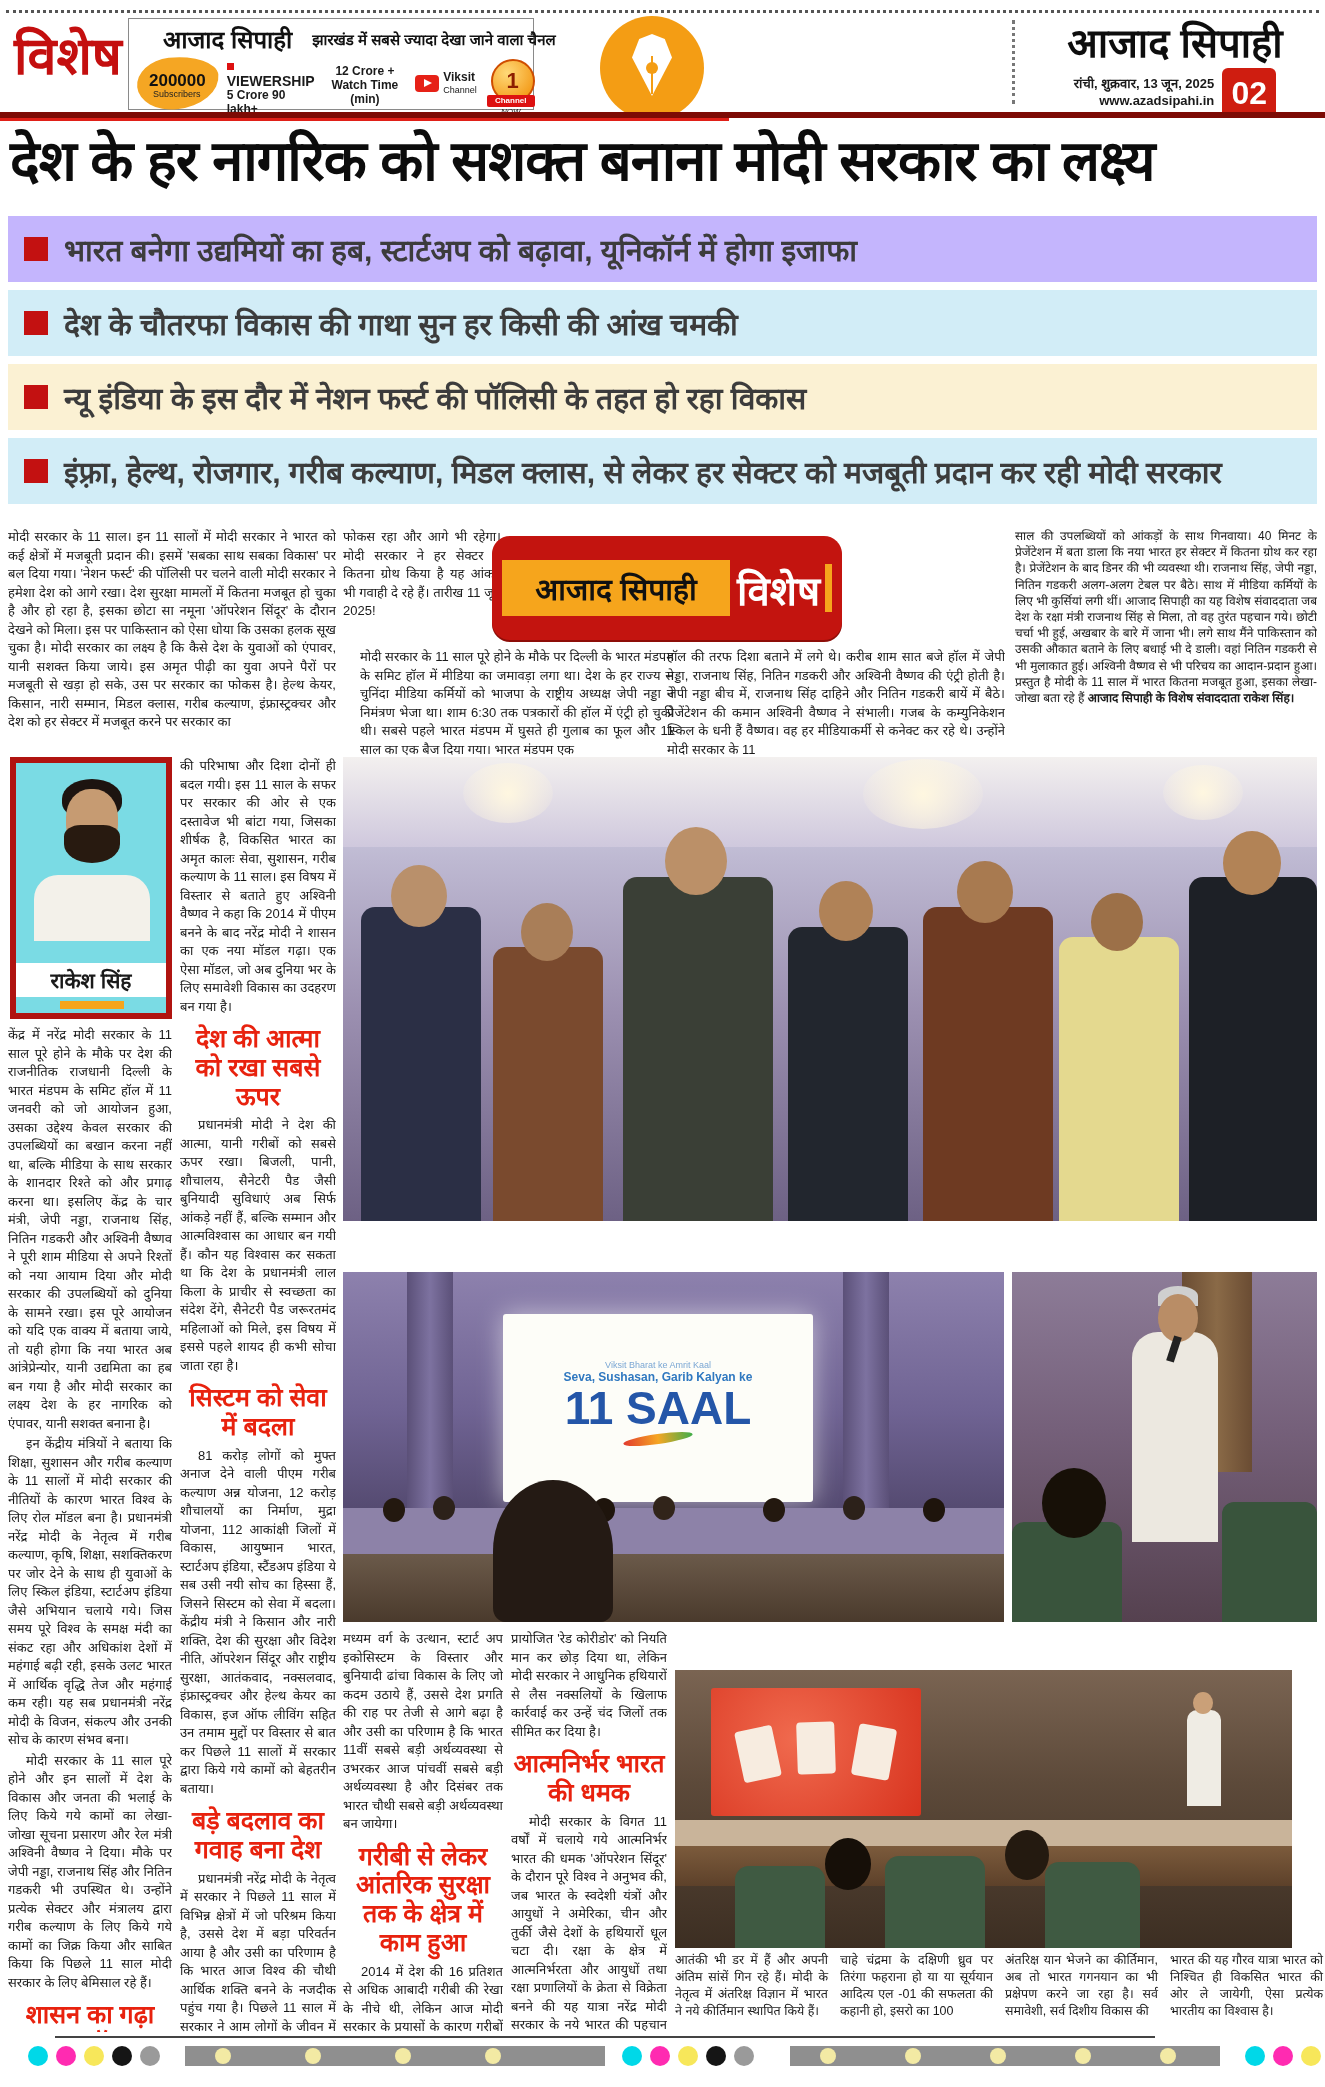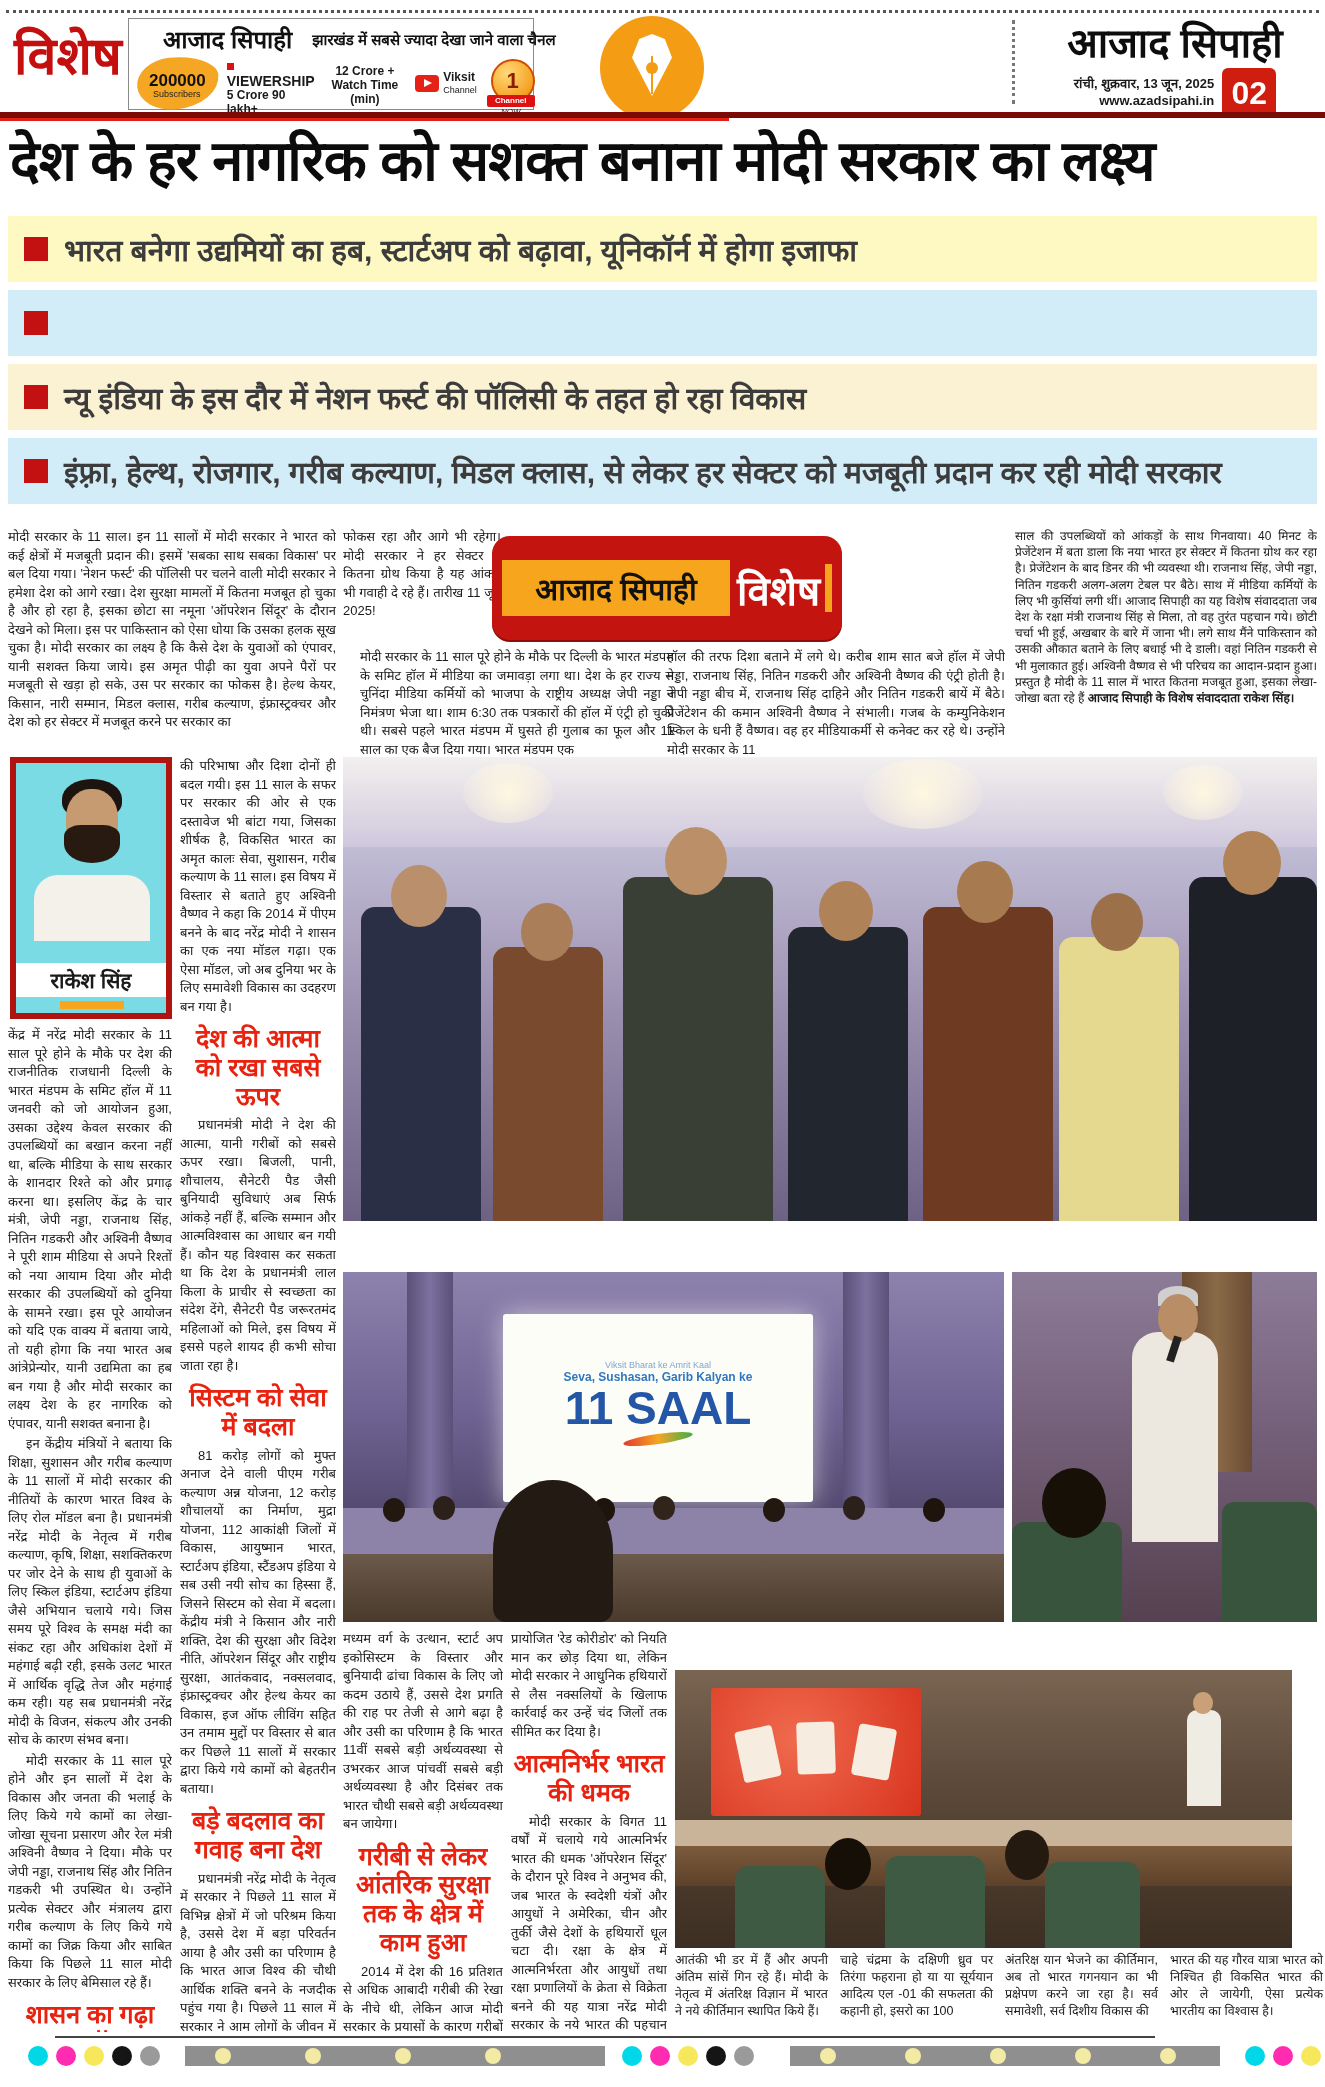--- a/index.html
+++ b/index.html
@@ -45,21 +45,21 @@
   #mast-meta .dt{text-align:right;font-size:13px;font-weight:bold;line-height:1.3;}
   #page-num{width:54px;height:50px;background:#cf1d10;border-radius:6px;color:#fff;font-size:32px;font-weight:bold;display:flex;align-items:center;justify-content:center;}
   #red-rule1{top:112px;left:0;width:100%;height:6px;background:#7d0b05;}
   #red-rule2{top:118px;left:0;width:55%;height:3px;background:#e02018;}
   
   #headline{top:126px;left:10px;width:1305px;font-size:56px;font-weight:bold;color:#0c0c0c;
      text-align:left;white-space:nowrap;line-height:1.25;letter-spacing:-1px;}
   .bullet-bar{left:8px;width:1309px;height:66px;display:flex;align-items:center;gap:16px;padding-left:16px;box-sizing:border-box;}
   .bullet-bar .sq{width:24px;height:24px;background:#c31111;flex:0 0 auto;}
   .bullet-bar .bt{font-size:30px;font-weight:bold;color:#3c3c3c;white-space:nowrap;}
-  #bullet0{top:216px;background:#fef9c3;}
+  #bullet0{top:216px;background:#c4b5fd;}
   #bullet1{top:290px;background:#d2edf7;}
   #bullet2{top:364px;background:#fbf1d3;}
   #bullet3{top:438px;background:#d2edf7;}
   
   .body-txt{font-size:13px;line-height:18.5px;text-align:justify;overflow:hidden;}
   .body-txt p{margin:0 0 2px 0;text-indent:18px;}
   .body-txt p.noindent{text-indent:0;}
   .sec-h{font-size:25px;line-height:1.15;font-weight:bold;color:#e8220e;text-align:center;margin:8px 0 6px 0;}
   
   #intro{top:528px;left:8px;width:328px;height:230px;}
@@ -196,20 +196,21 @@
   <div class="abs" id="red-rule2"></div>
 
   <div class="abs" id="headline">देश के हर नागरिक को सशक्त बनाना मोदी सरकार का लक्ष्य</div>
 
   <div class="abs bullet-bar" id="bullet0">
     <span class="sq"></span>
     <span class="bt">भारत बनेगा उद्यमियों का हब, स्टार्टअप को बढ़ावा, यूनिकॉर्न में होगा इजाफा</span>
   </div>
   <div class="abs bullet-bar" id="bullet1">
     <span class="sq"></span>
+    <span class="bt">देश के चौतरफा विकास की गाथा सुन हर किसी की आंख चमकी</span>
   </div>
   <div class="abs bullet-bar" id="bullet2">
     <span class="sq"></span>
     <span class="bt">न्यू इंडिया के इस दौर में नेशन फर्स्ट की पॉलिसी के तहत हो रहा विकास</span>
   </div>
   <div class="abs bullet-bar" id="bullet3">
     <span class="sq"></span>
     <span class="bt">इंफ़्रा, हेल्थ, रोजगार, गरीब कल्याण, मिडल क्लास, से लेकर हर सेक्टर को मजबूती प्रदान कर रही मोदी सरकार</span>
   </div>
 

